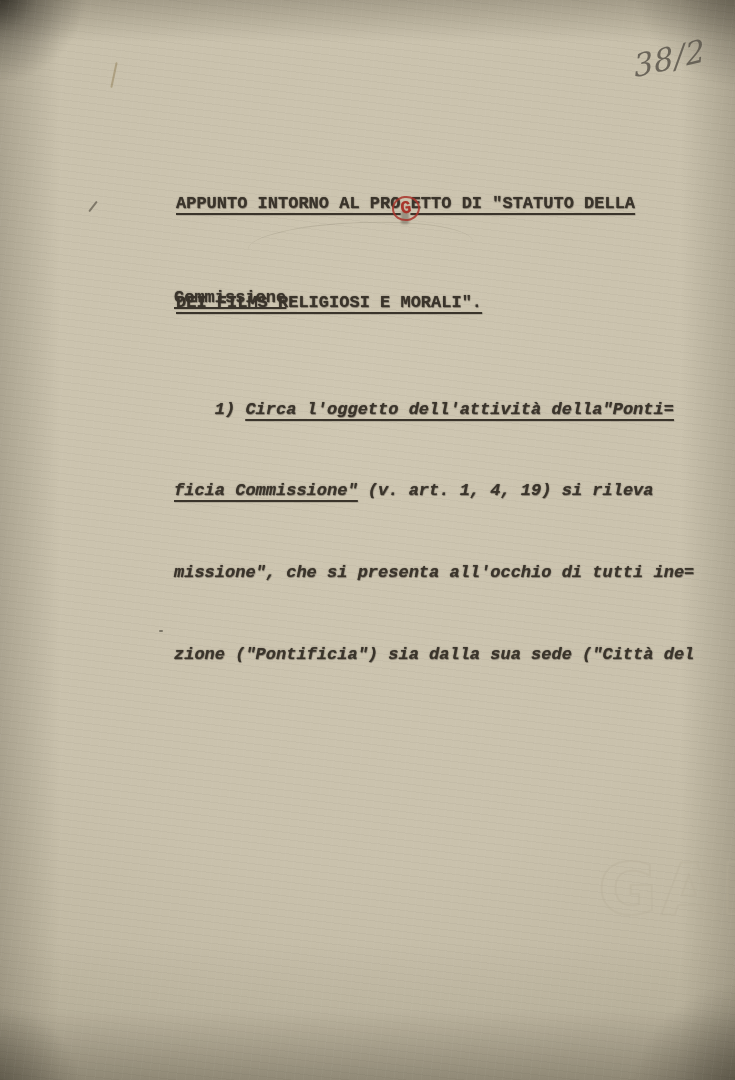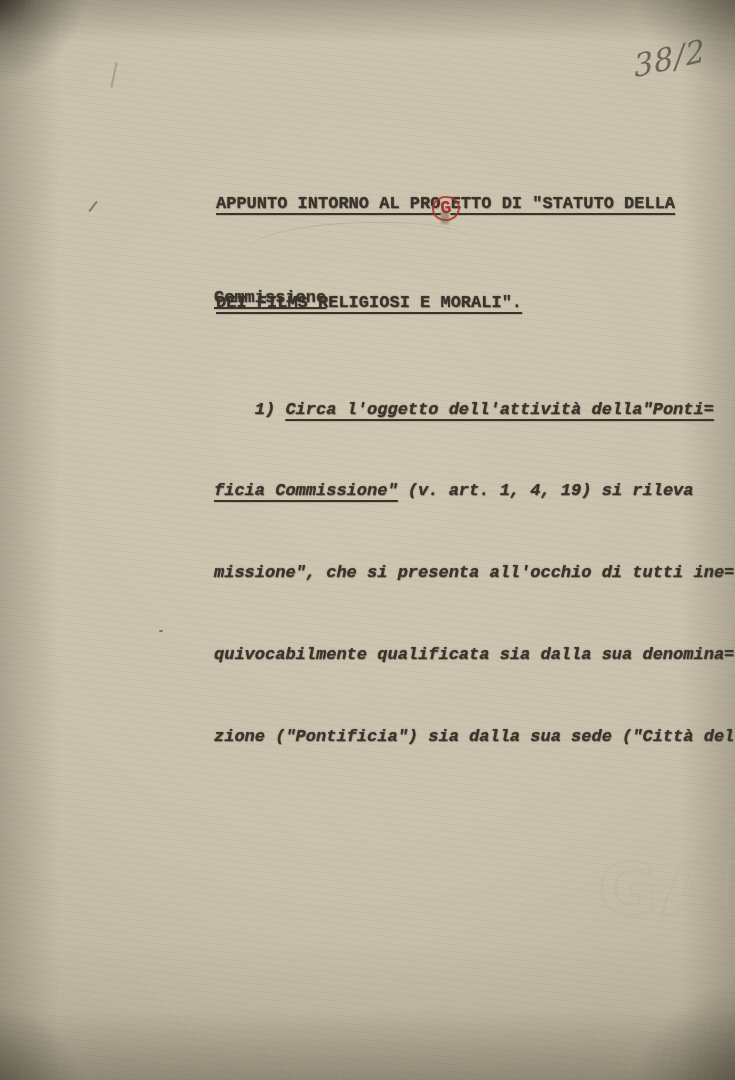--- a/index.html
+++ b/index.html
@@ -20,21 +20,21 @@
       linear-gradient(to left, rgba(62,57,44,0.20) 0px, rgba(62,57,44,0.0) 55px),
       radial-gradient(ellipse 130% 95% at 48% 38%, #cfc7b2 0%, #c9c1ac 45%, #bcb49e 72%, #a59d86 92%, #948c75 100%);
   }
   
   .grain{
     position:absolute;inset:0;pointer-events:none;opacity:0.05;
     background-image:
       repeating-linear-gradient(7deg, rgba(0,0,0,0.5) 0 1px, transparent 1px 7px),
       repeating-linear-gradient(97deg, rgba(255,255,255,0.5) 0 1px, transparent 1px 9px);
   }
-  .ink{ color:#3a342b; text-shadow:0 0 1.2px rgba(56,50,42,0.8), 0.5px 0.5px 0 rgba(56,50,42,0.35);margin-left:40px; }
+  .ink{ color:#3a342b; text-shadow:0 0 1.2px rgba(56,50,42,0.8), 0.5px 0.5px 0 rgba(56,50,42,0.35); }
   .u{ text-decoration-line:underline; text-decoration-thickness:1.8px; text-underline-offset:5px; }
 
   .title-block{
     position:absolute;left:176px;top:121px;
     font-size:17px;font-weight:bold;line-height:33px;white-space:pre;
   }
   .heading-line{
     position:absolute;left:174px;top:281px;
     font-size:17px;font-weight:bold;line-height:33px;white-space:pre;
   }
@@ -107,21 +107,20 @@
     <div class="title-line"><span class="u">APPUNTO INTORNO AL PRO</span><span class="g-cell u"><span class="red-g">G</span></span><span class="u">ETTO DI "STATUTO DELLA</span></div>
     <div class="title-line"><span class="u">DEI FILMS RELIGIOSI E MORALI".</span></div>
   </div>
 
   <div class="heading-line ink"><span class="u">Commissione</span><span>.</span></div>
 
   <div class="paragraph ink">
     <div class="para-line"><span>    1) </span><span class="u">Circa l'oggetto dell'attività della"Ponti=</span></div>
     <div class="para-line"><span class="u">ficia Commissione"</span><span> (v. art. 1, 4, 19) si rileva</span></div>
     <div class="para-line">missione", che si presenta all'occhio di tutti ine=</div>
-    <div class="para-line">quivocabilmente qualificata sia dalla sua denomina=</div>
     <div class="para-line">zione ("Pontificia") sia dalla sua sede ("Città del</div>
     
     
     
     
     
     
     
     
     

